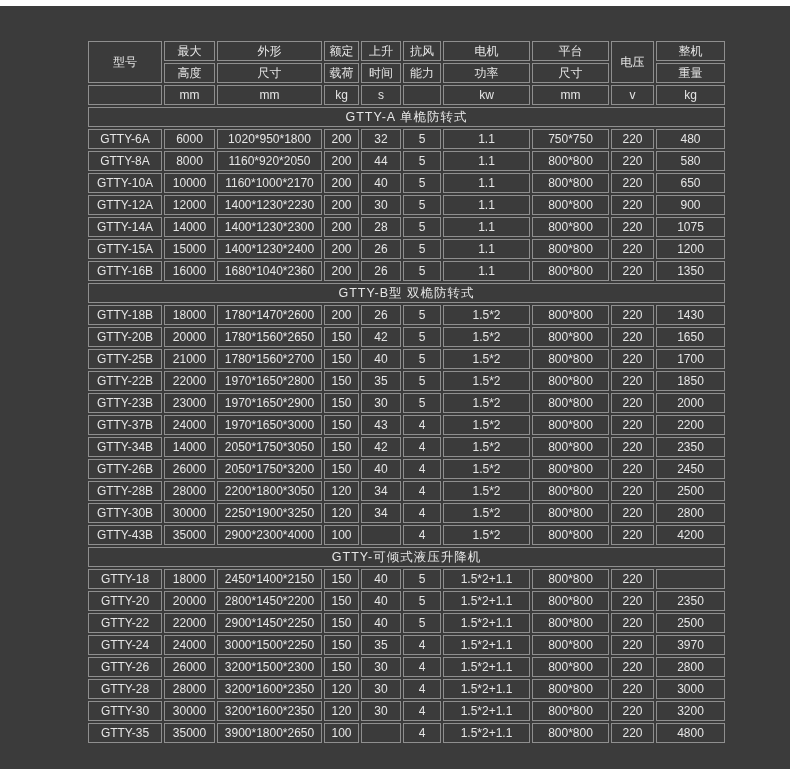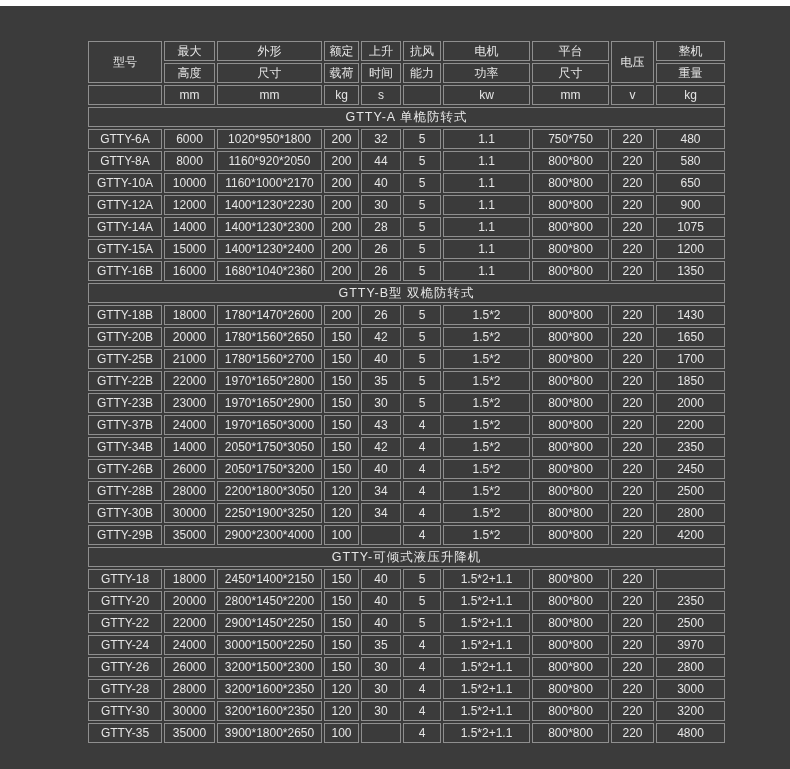--- a/index.html
+++ b/index.html
@@ -303,21 +303,21 @@
           <td>2250*1900*3250</td>
           <td>120</td>
           <td>34</td>
           <td>4</td>
           <td>1.5*2</td>
           <td>800*800</td>
           <td>220</td>
           <td>2800</td>
         </tr>
         <tr>
-          <td>GTTY-29B</td>
+          <td>GTTY-43B</td>
           <td>35000</td>
           <td>2900*2300*4000</td>
           <td>100</td>
           <td></td>
           <td>4</td>
           <td>1.5*2</td>
           <td>800*800</td>
           <td>220</td>
           <td>4200</td>
         </tr>

